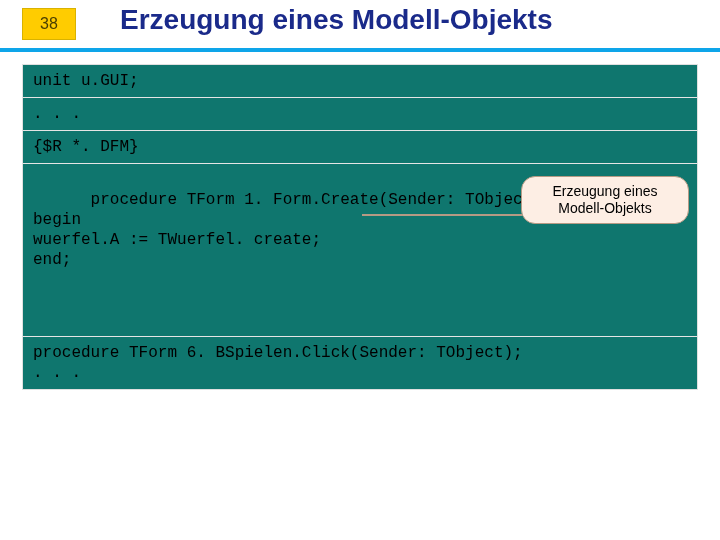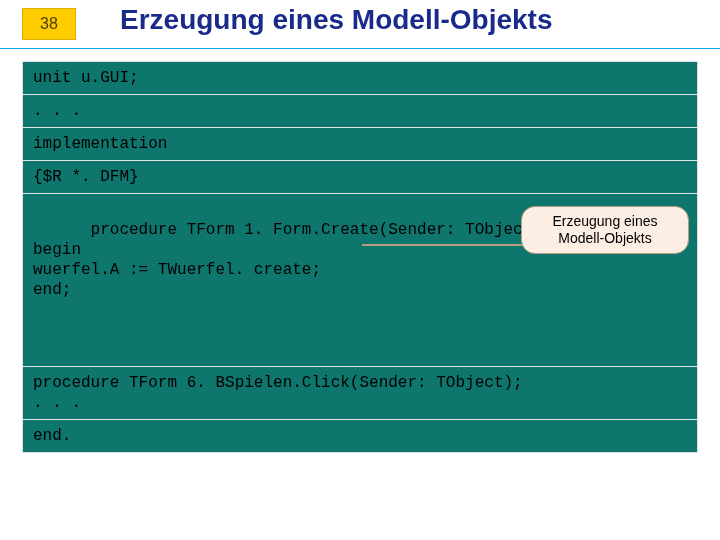--- a/index.html
+++ b/index.html
@@ -13,21 +13,21 @@
   }
   .slide {
     position: relative;
     width: 720px;
     height: 540px;
     box-sizing: border-box;
   }
   .header {
     position: relative;
     height: 48px;
-    border-bottom: 1px solid #0ea5e9;
+    border-bottom: 4px solid #0ea5e9;
   }
   .page-num-box {
     position: absolute;
     left: 22px;
     top: 8px;
     width: 52px;
     height: 30px;
     background: #ffcc00;
     border: 1px solid #d9b200;
     display: flex;
@@ -92,30 +92,28 @@
   <div class="header">
     <div class="page-num-box">
       <span>38</span>
     </div>
     <div class="title">Erzeugung eines Modell-Objekts</div>
   </div>
 
   <div class="code-box">
     <div class="code-row">unit u.GUI;</div>
     <div class="code-row">. . .</div>
-    <div class="code-row">implementation</div>
     <div class="code-row">{$R *. DFM}</div>
     <div class="code-row">
       <span>procedure TForm 1. Form.Create(Sender: TObject);
 begin
 wuerfel.A := TWuerfel. create;
 end;</span>
       <div class="connector"></div>
       <div class="callout">
         <span>Erzeugung eines Modell-Objekts</span>
       </div>
     </div>
     <div class="code-row">procedure TForm 6. BSpielen.Click(Sender: TObject);
 . . .</div>
-    <div class="code-row">end.</div>
   </div>
 
 </div>
 
 </body></html>

